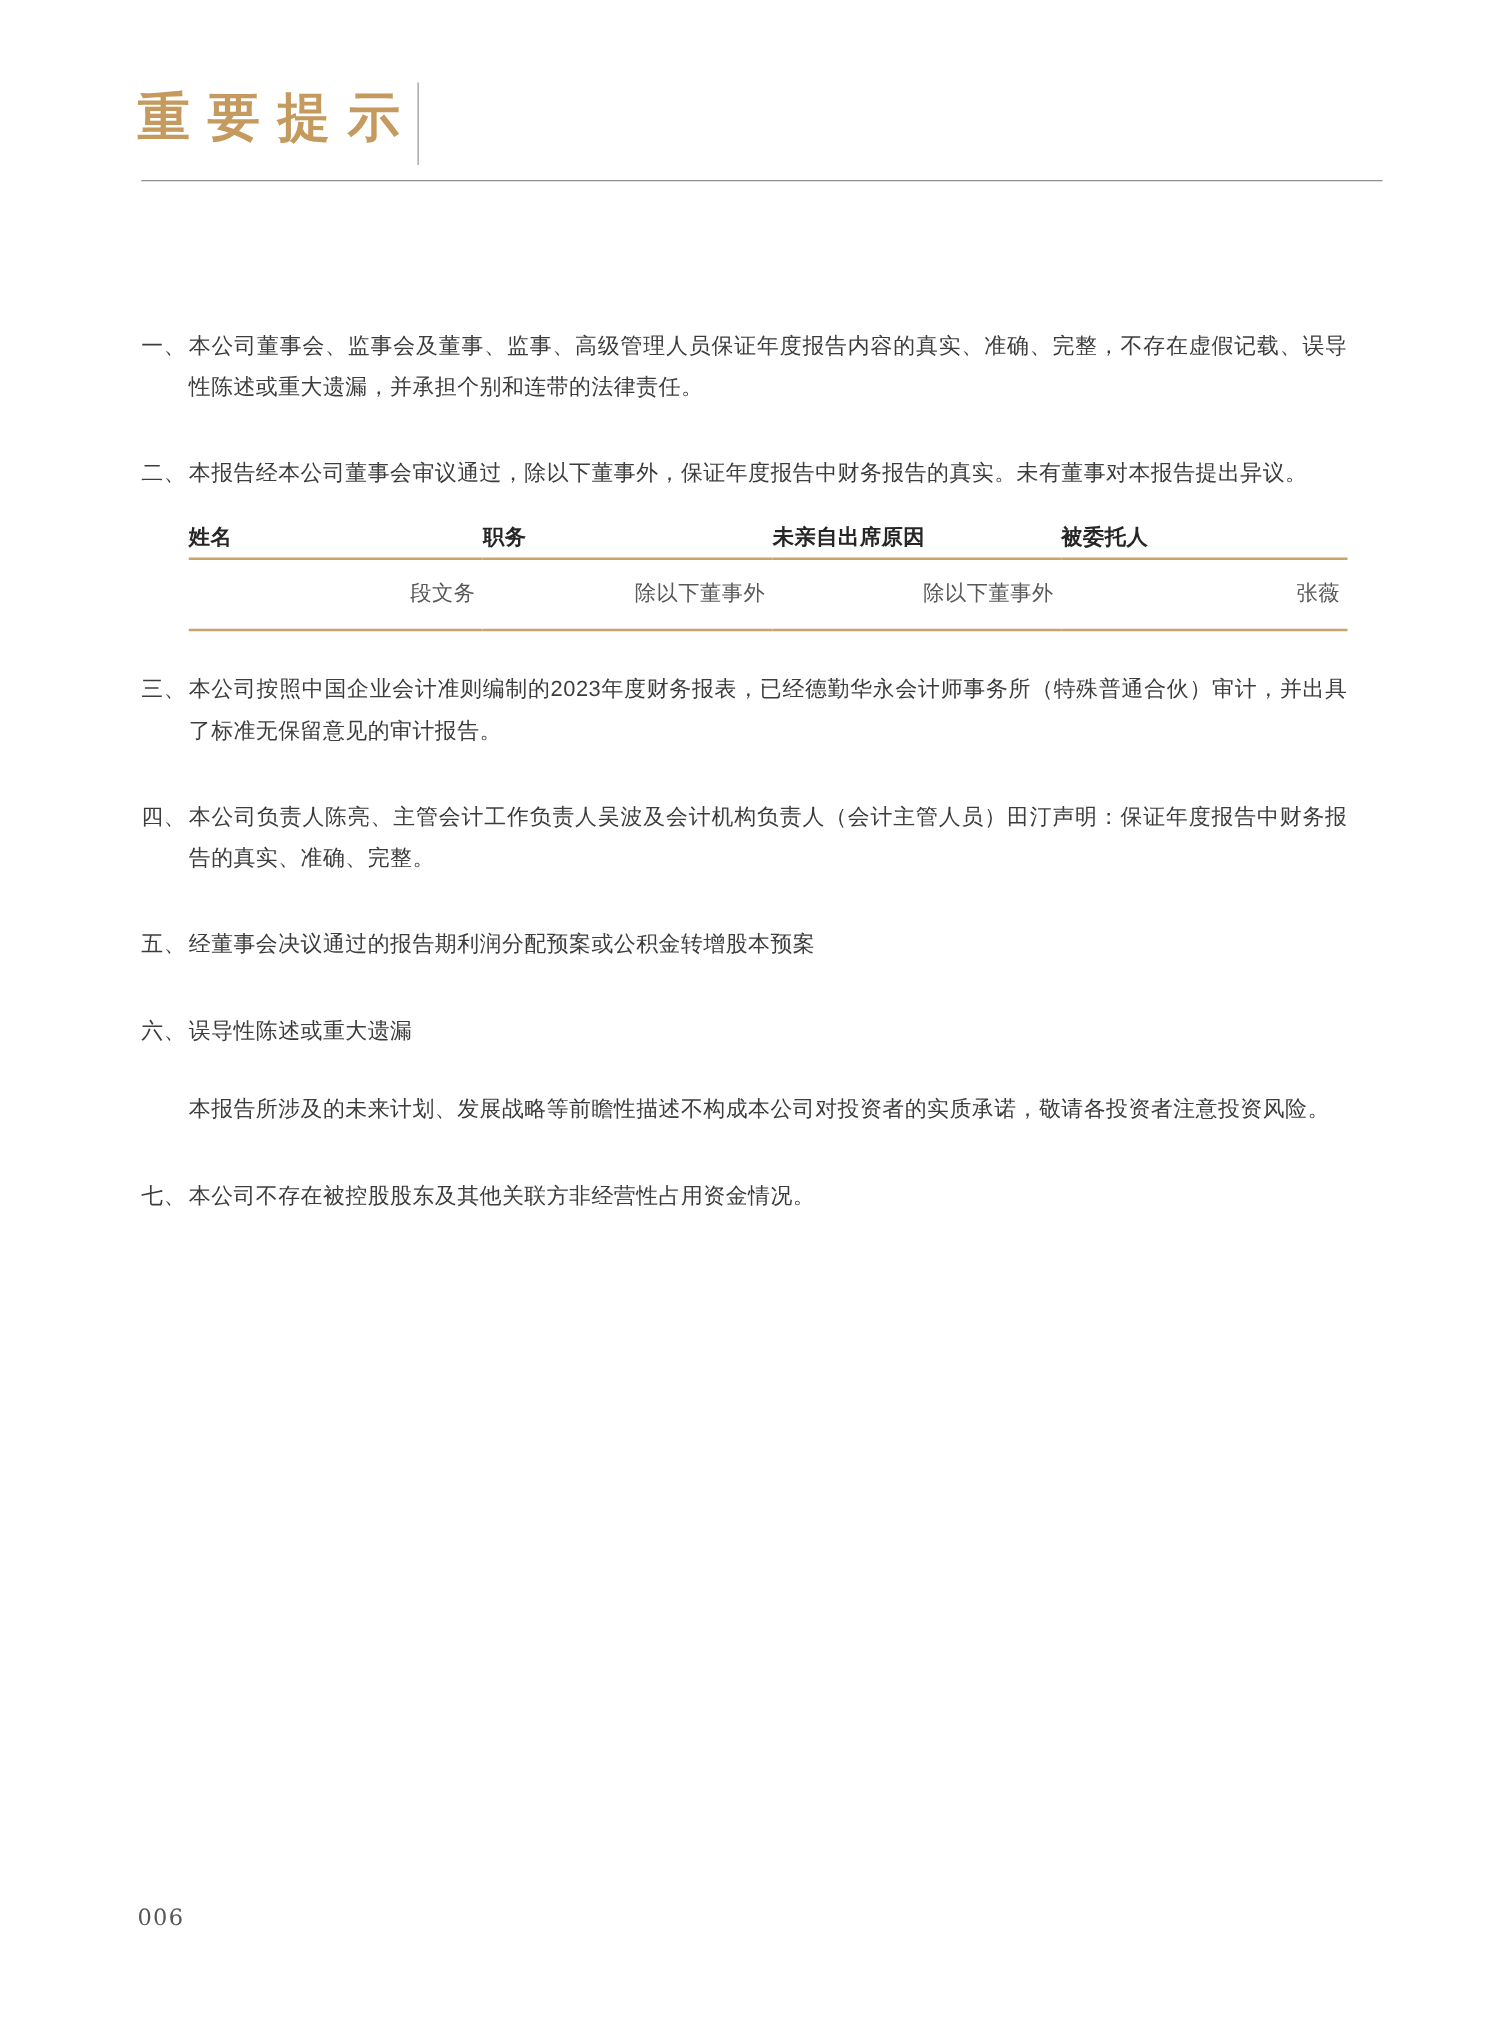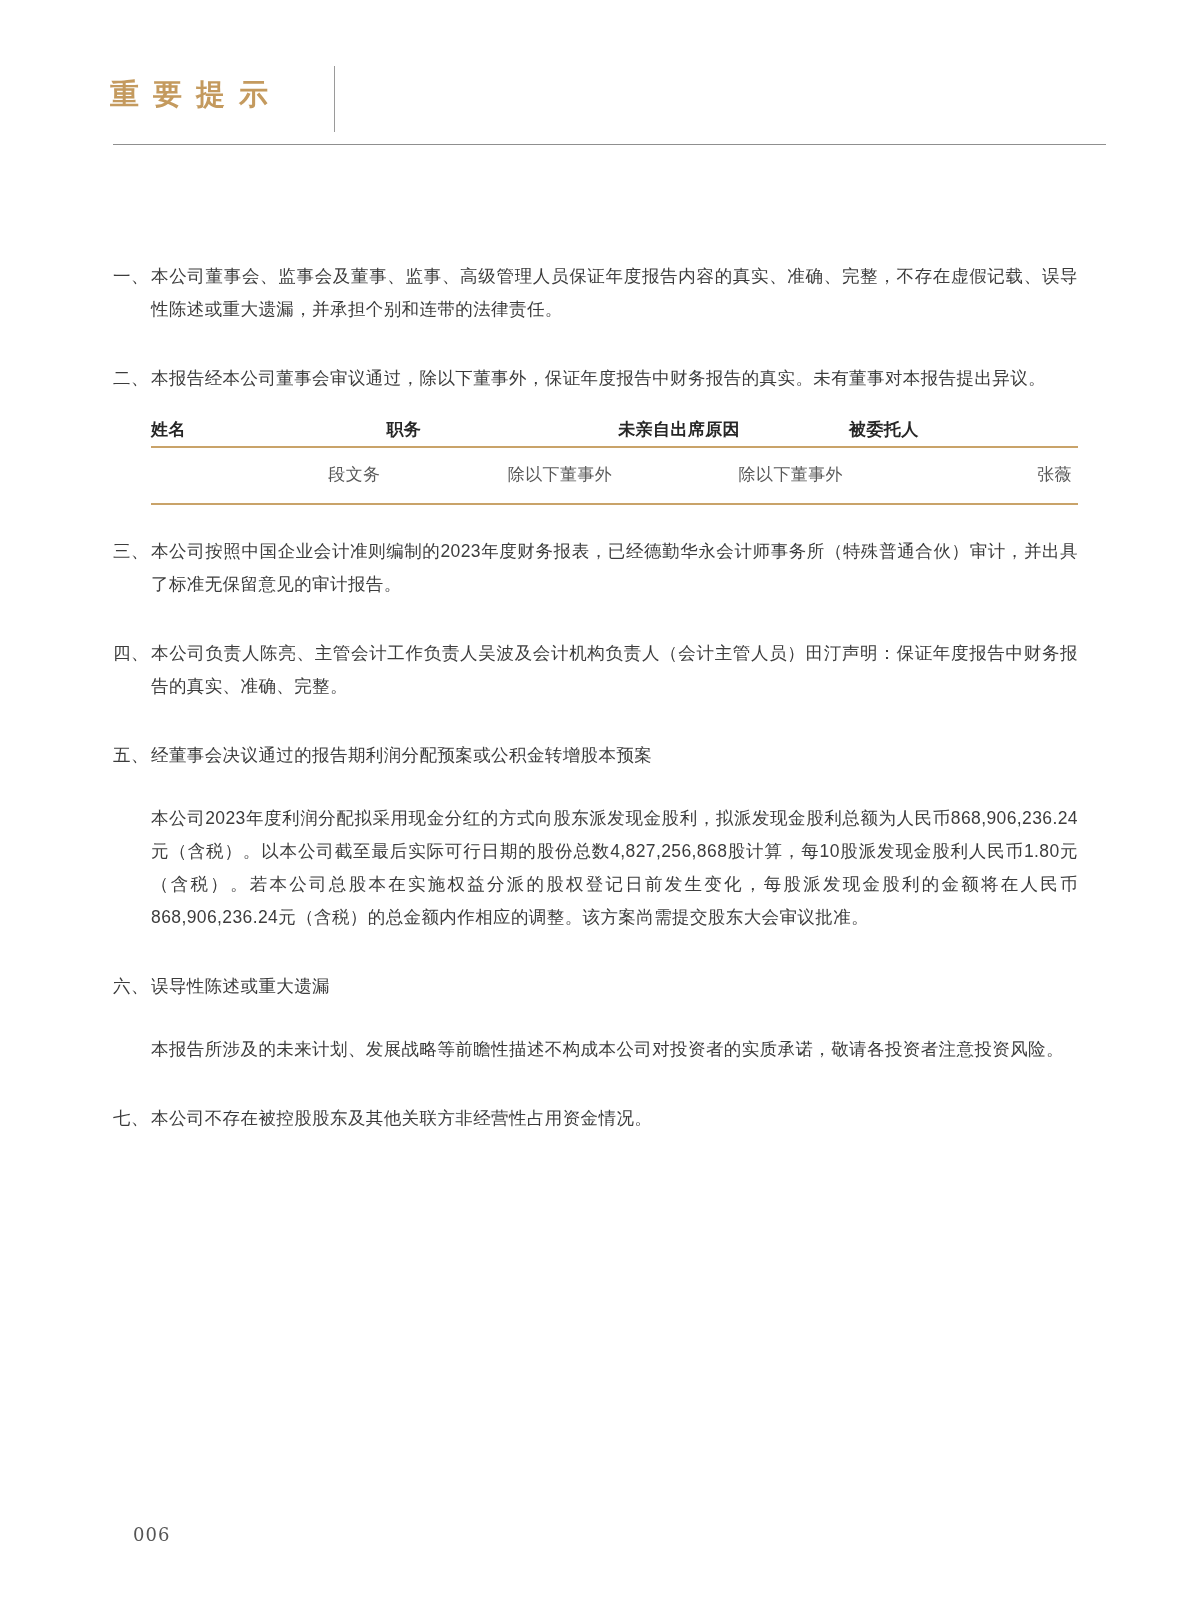--- a/index.html
+++ b/index.html
@@ -21,21 +21,21 @@
     height:1615px;
     background:#ffffff;
     overflow:hidden;
   }
   
   .doc-title{
     position:absolute;
     left:110px;
     top:68px;
     font-family:"DejaVu Serif","Liberation Serif",serif;
-    font-size:29px;
+    font-size:42px;
     line-height:52px;
     color:var(--title-gold);
     letter-spacing:14px;
     font-weight:600;
   }
   .title-vrule{
     position:absolute;
     left:334px;
     top:66px;
     width:1px;
@@ -104,21 +104,20 @@
   .att-table .c4{width:24.7%;}
   
   .page-number{
     position:absolute;
     left:110px;
     top:1524px;
     font-family:"DejaVu Serif","Liberation Serif",serif;
     font-size:18px;
     color:#555555;
     letter-spacing:1px;
-    margin-left:23px;
   }
 </style>
 </head>
 <body>
 
 <div class="page">
 
   <div class="doc-title">重要提示</div>
   <div class="title-vrule"></div>
   <div class="header-hrule"></div>
@@ -161,21 +160,20 @@
 
     <div class="item">
       <span class="num">四、</span>
       <span class="txt">本公司负责人陈亮、主管会计工作负责人吴波及会计机构负责人（会计主管人员）田汀声明：保证年度报告中财务报告的真实、准确、完整。</span>
     </div>
 
     <div class="item">
       <span class="num">五、</span>
       <span class="txt">经董事会决议通过的报告期利润分配预案或公积金转增股本预案</span>
     </div>
-    <div class="sub-para">本公司2023年度利润分配拟采用现金分红的方式向股东派发现金股利，拟派发现金股利总额为人民币868,906,236.24元（含税）。以本公司截至最后实际可行日期的股份总数4,827,256,868股计算，每10股派发现金股利人民币1.80元（含税）。若本公司总股本在实施权益分派的股权登记日前发生变化，每股派发现金股利的金额将在人民币868,906,236.24元（含税）的总金额内作相应的调整。该方案尚需提交股东大会审议批准。</div>
 
     <div class="item">
       <span class="num">六、</span>
       <span class="txt">误导性陈述或重大遗漏</span>
     </div>
     <div class="sub-para">本报告所涉及的未来计划、发展战略等前瞻性描述不构成本公司对投资者的实质承诺，敬请各投资者注意投资风险。</div>
 
     <div class="item">
       <span class="num">七、</span>
       <span class="txt">本公司不存在被控股股东及其他关联方非经营性占用资金情况。</span>

